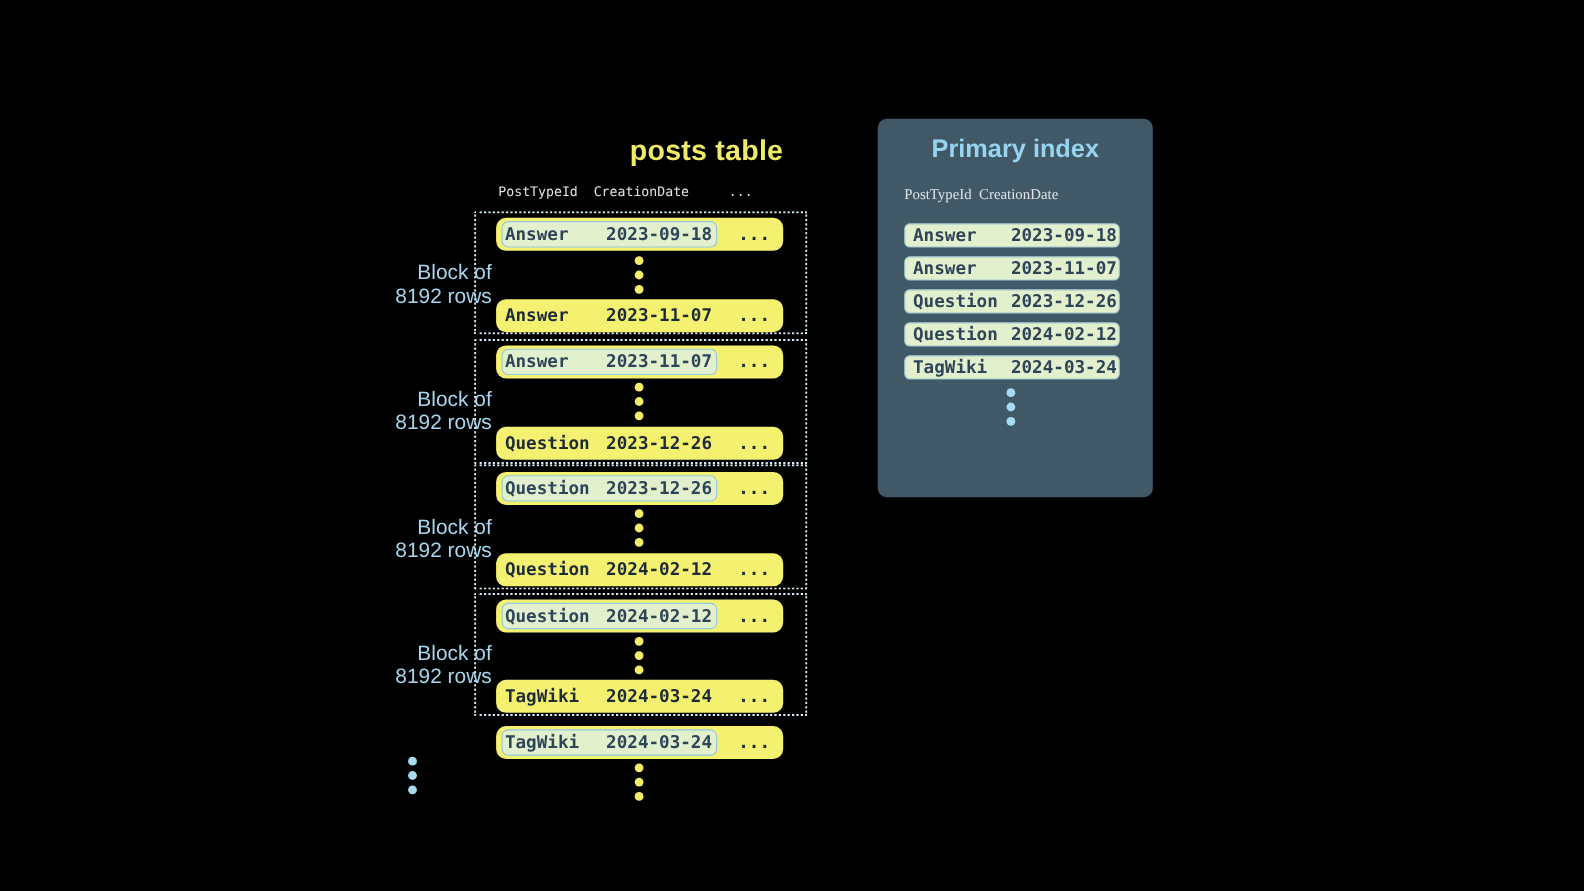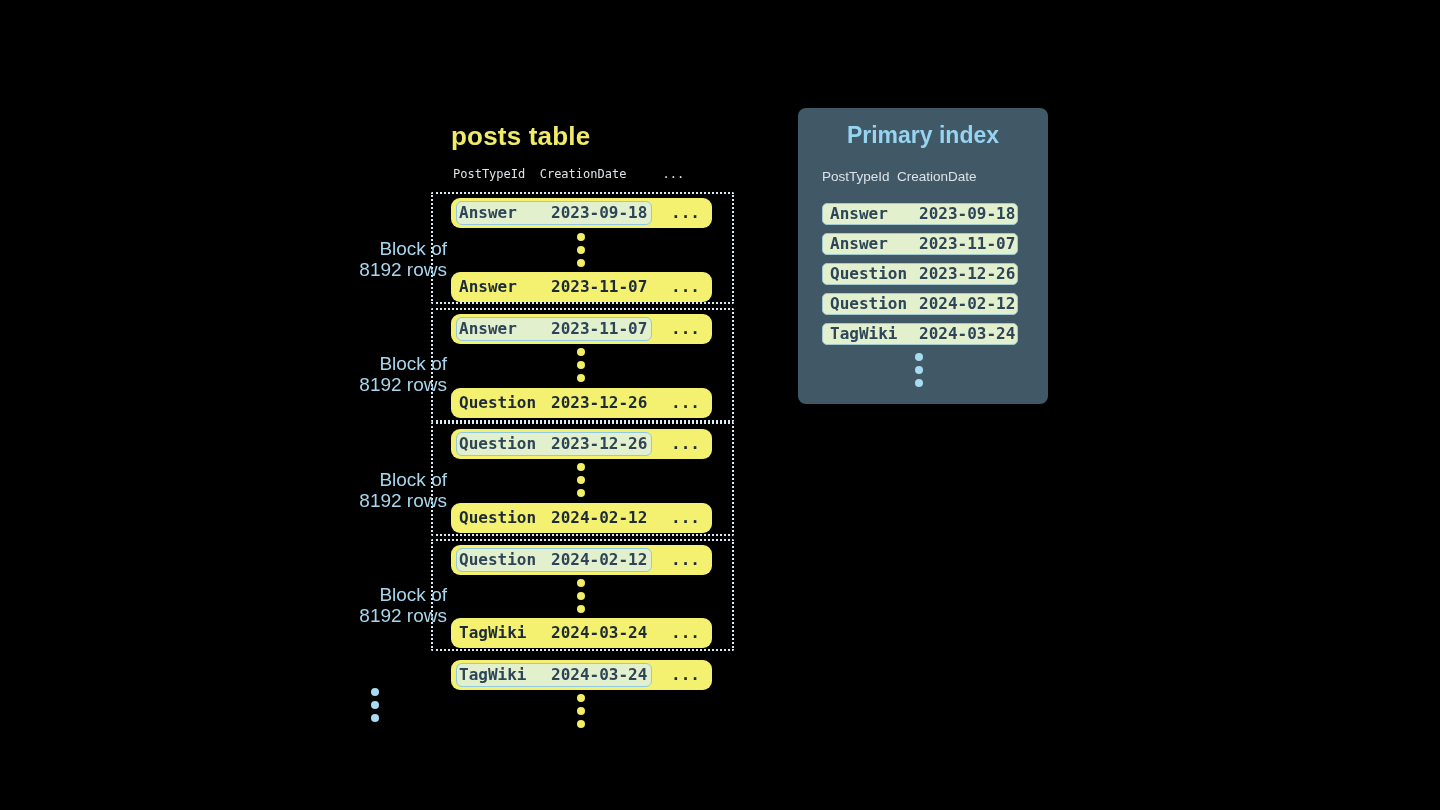--- a/index.html
+++ b/index.html
@@ -1,20 +1,20 @@
 <!DOCTYPE html>
 <html style="--background: #000000; --title-yellow: #efeb68; --header-text: #dde3e8; --row-yellow: #f5f170; --row-text: #1d2a38; --highlight-green: #e3f0cd; --highlight-border: #8fc9e2; --highlight-text: #2d4459; --block-border: #d9ecf5; --block-label: #a7d6ed; --panel-bg: #415866; --panel-title: #96d4f0; --entry-border: #a2c8d0; --dot-yellow: #f2ee68; --dot-blue: #a7dbf2;"><head>
 <meta charset="utf-8">
 <style>
   html,body{margin:0;padding:0;background:#000;}
   #stage{position:relative;width:1440px;height:810px;background:var(--background,#000);
          font-family:"Liberation Sans",sans-serif;overflow:hidden;}
 
   
-  .posts-title{position:absolute;left:451px;top:121px;width:261px;text-align:left;
+  .posts-title{position:absolute;left:451px;top:121px;width:261px;text-align:right;
     color:var(--title-yellow);font-size:26px;font-weight:bold;letter-spacing:.2px;}
   .table-header{position:absolute;left:453px;top:167px;white-space:pre;
     font-family:"DejaVu Sans Mono",monospace;font-size:12px;color:var(--header-text);}
 
   
   .block{position:absolute;left:431px;width:303px;box-sizing:border-box;
     border:2.5px dotted var(--block-border);border-radius:2px;}
 
   
   .block-label{position:absolute;left:303px;width:144px;text-align:right;
@@ -32,26 +32,26 @@
   .row .rdots{position:absolute;right:12px;top:0;line-height:30px;
     font-family:"DejaVu Sans Mono",monospace;font-weight:bold;font-size:16px;color:var(--row-text);}
 
   
   .vdots{position:absolute;}
   .vdots i{display:block;width:8px;height:8px;border-radius:50%;margin-bottom:5px;}
   .vdots.yellow i{background:var(--dot-yellow);}
   .vdots.blue i{background:var(--dot-blue);}
 
   
-  .panel{position:absolute;left:798px;top:108px;width:250px;height:296px;
+  .panel{position:absolute;left:798px;top:108px;width:250px;height:344px;
     background:var(--panel-bg);border-radius:8px;}
   .panel-title{position:absolute;left:0;top:14px;width:250px;text-align:center;
     color:var(--panel-title);font-size:23px;font-weight:bold;}
   .panel-header{position:absolute;left:24px;top:61px;white-space:pre;
-    font-family:Liberation Sans, sans-serif;font-size:13.5px;color:var(--header-text);}
+    font-family:Liberation Serif, serif;font-size:13.5px;color:var(--header-text);}
   .entry{position:absolute;left:24px;width:196px;height:22px;box-sizing:border-box;
     background:var(--highlight-green);border:1px solid var(--entry-border);border-radius:5px;}
   .entry .etxt{position:absolute;left:7px;top:0;line-height:20px;white-space:pre;
     font-family:"DejaVu Sans Mono",monospace;font-weight:bold;font-size:16px;color:var(--highlight-text);}
   .entry .rtype{display:inline-block;width:89px;}
 </style>
 </head>
 <body>
 
 <div id="stage">

